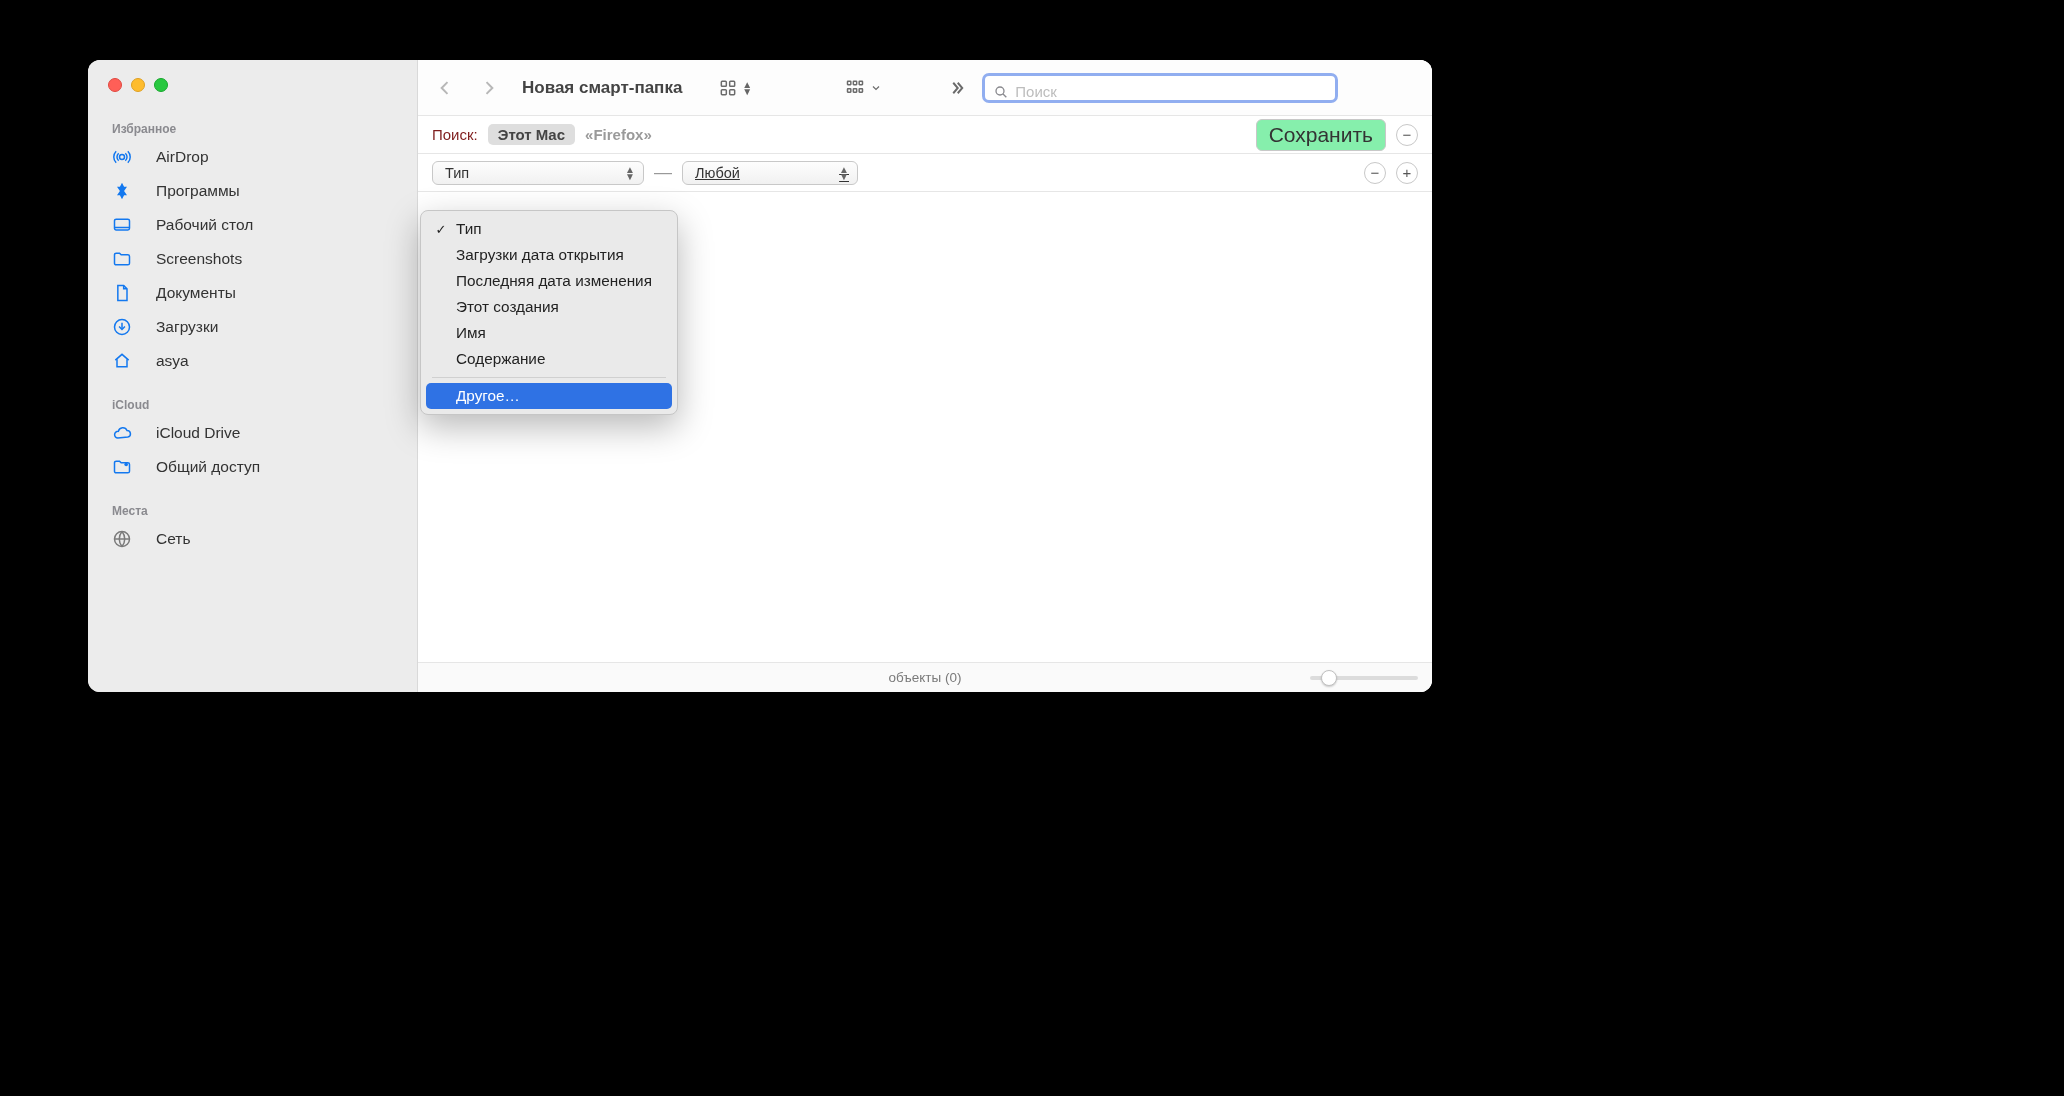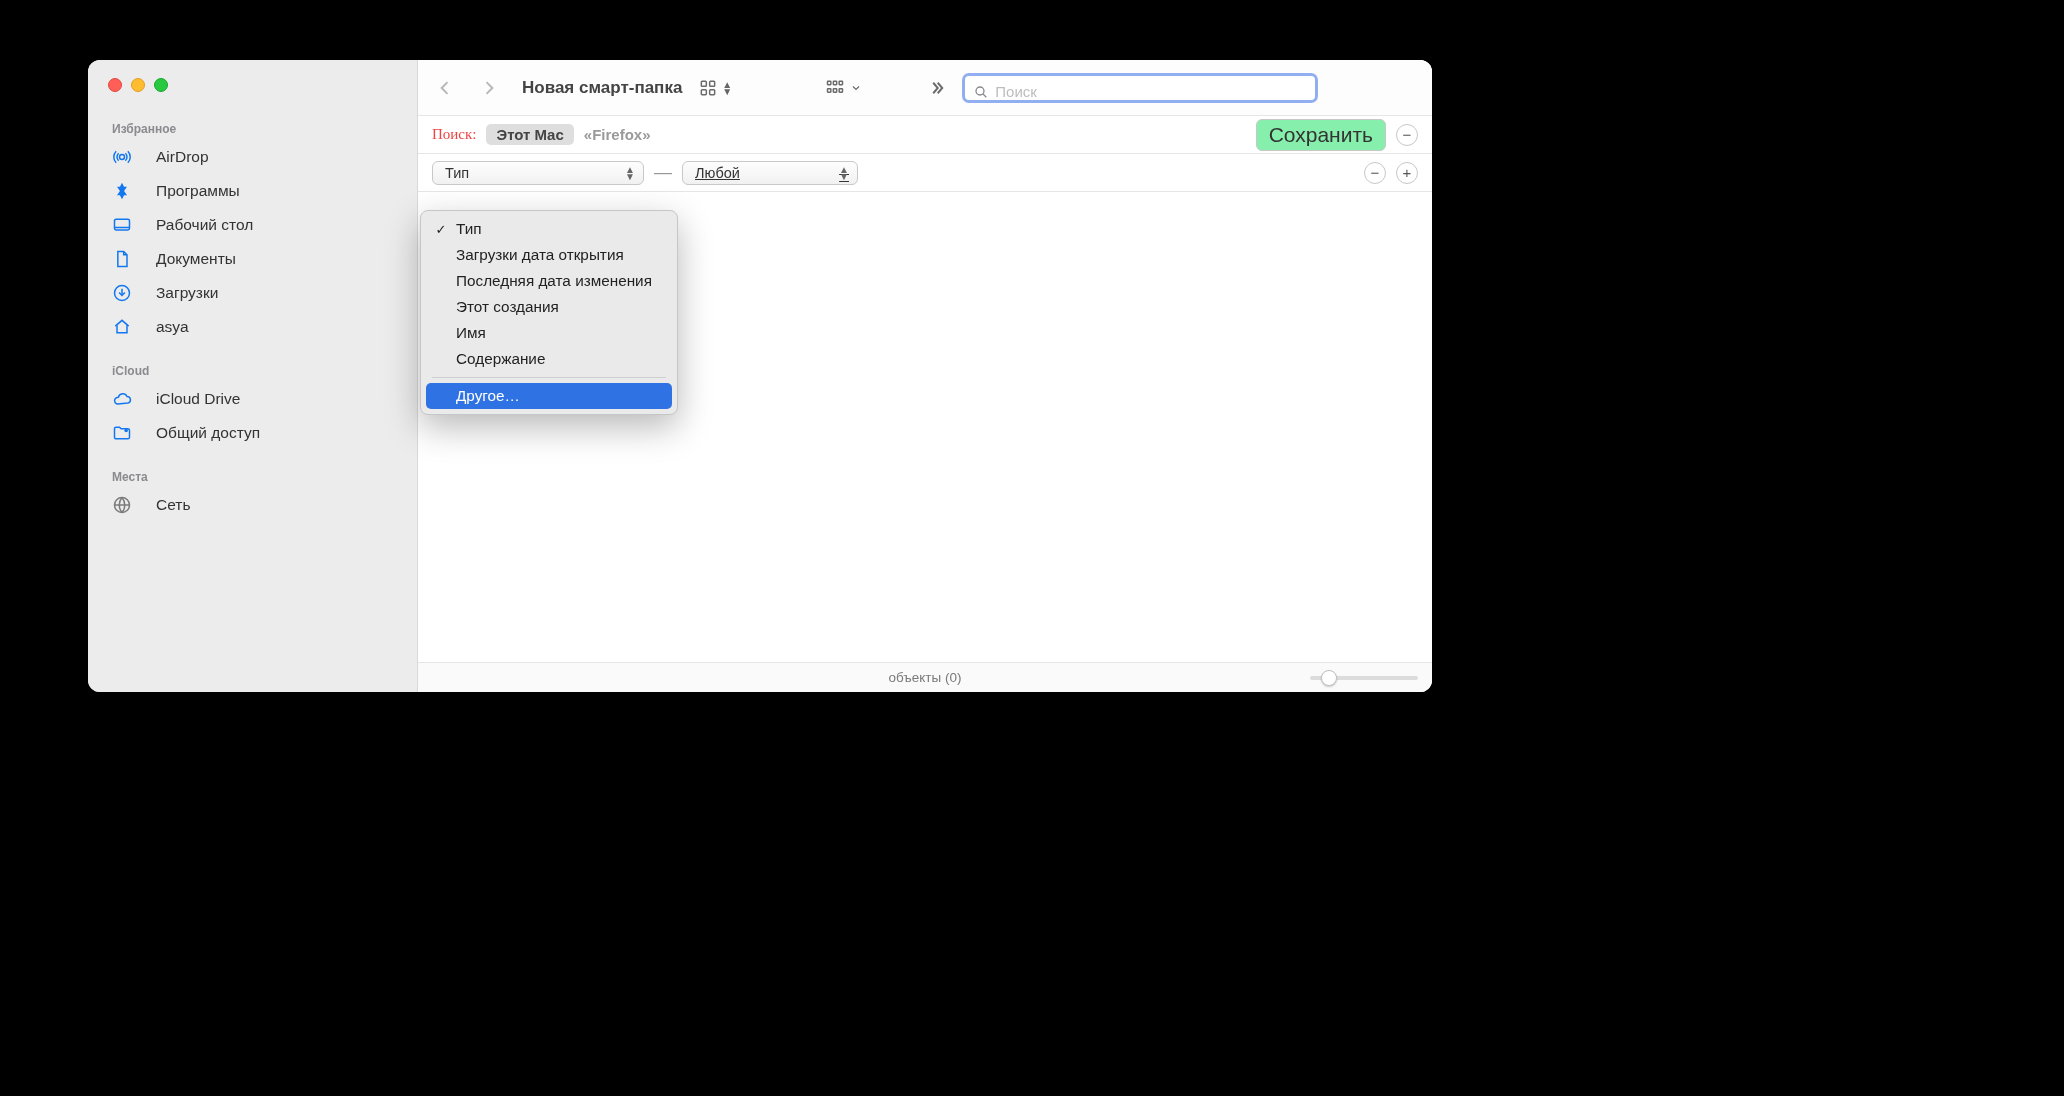--- a/index.html
+++ b/index.html
@@ -48,21 +48,21 @@
     display: flex; align-items: center;
     padding: 0 14px 0 10px;
     gap: 10px;
     border-bottom: 1px solid #e6e6e6;
     background: #fdfdfd;
   }
   .nav-arrow {
     width: 34px; height: 30px; display: flex; align-items: center; justify-content: center;
     color: #b8b8b8; font-size: 20px;
   }
-  .title { font-size: 17px; font-weight: 700; color: #444; margin-left: 6px; white-space: nowrap; }
+  .title { font-size: 17px; font-weight: 700; color: #444; margin-left: 6px; margin-right: 20px; white-space: nowrap; }
   .tb-btn {
     height: 28px; display: flex; align-items: center; justify-content: center;
     color: #6b6b6b; padding: 0 6px; gap: 4px;
   }
   .search-wrap {
     display: flex; align-items: flex-end;
     width: 356px; height: 30px;
     border: 3.5px solid #91aef0;
     border-radius: 7px;
     padding: 0 8px; gap: 6px;
@@ -74,21 +74,21 @@
     font-size: 15px; color: #333;
   }
   .search-wrap input::placeholder { color: #bdbdbd; }
 
   .scope-bar {
     display: flex; align-items: center;
     height: 38px; padding: 0 14px;
     gap: 10px; font-size: 15px; color: #555;
     border-bottom: 1px solid #e6e6e6;
   }
-  .scope-label { font-weight: 400; color: #ef4444; font-family: Liberation Serif, serif; }
+  .scope-label { font-weight: 400; color: #7f1d1d; }
   .scope-pill {
     background: #dedede; border-radius: 5px; padding: 2px 10px;
     font-weight: 600; color: #444;
   }
   .scope-alt { color: #9a9a9a; font-weight: 600; }
   .scope-spacer { flex: 1; }
   .save-btn {
     border: 1px solid #c8c8c8; background: #86efac; border-radius: 6px;
     padding: 3px 12px; font-size: 21px; color: #333;
   }
@@ -188,20 +188,28 @@
       <span>Программы</span>
     </div>
     <div class="side-item">
       <span class="ic">
         <svg viewBox="0 0 24 24" width="20" height="20" fill="none" stroke="currentColor" stroke-width="1.8">
             <rect x="3" y="5" width="18" height="13" rx="2"></rect>
             <path d="M3 15h18"></path>
           </svg>
       </span>
       <span>Рабочий стол</span>
+    </div>
+    <div class="side-item">
+      <span class="ic">
+        <svg viewBox="0 0 24 24" width="20" height="20" fill="none" stroke="currentColor" stroke-width="1.8">
+            <path d="M3 7a2 2 0 0 1 2-2h4l2 2h8a2 2 0 0 1 2 2v8a2 2 0 0 1-2 2H5a2 2 0 0 1-2-2z"></path>
+          </svg>
+      </span>
+      <span>Screenshots</span>
     </div>
     <div class="side-item">
       <span class="ic">
         <svg viewBox="0 0 24 24" width="20" height="20" fill="none" stroke="currentColor" stroke-width="1.8">
             <path d="M7 3h7l4 4v14H7z"></path>
             <path d="M14 3v4h4"></path>
           </svg>
       </span>
       <span>Документы</span>
     </div>

